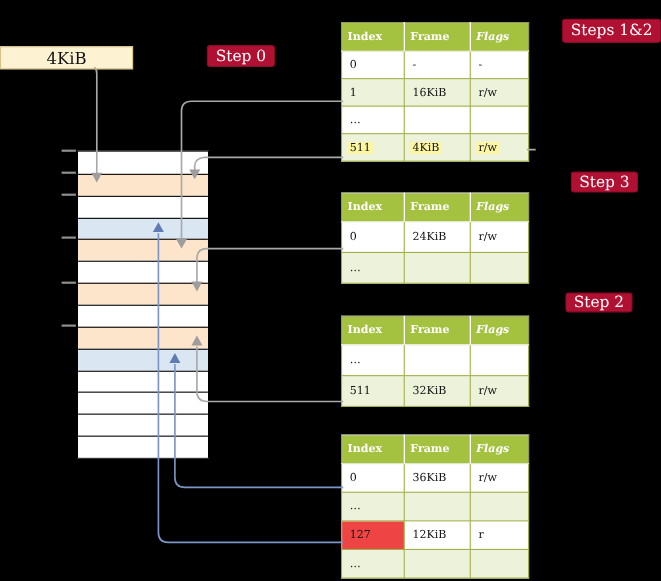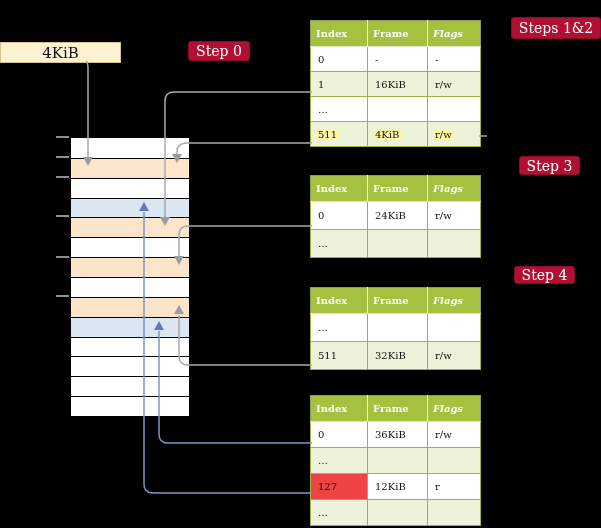--- a/index.html
+++ b/index.html
@@ -76,21 +76,21 @@
 <div class="abs badge step0">
   <span>Step 0</span>
 </div>
 <div class="abs badge steps12">
   <span>Steps 1&amp;2</span>
 </div>
 <div class="abs badge step3">
   <span>Step 3</span>
 </div>
 <div class="abs badge step4">
-  <span>Step 4</span>
+  <span>Step 2</span>
 </div>
 
 <div class="abs memcol">
   <div class="mrow" style="background: rgb(255, 255, 255);"></div>
   <div class="mrow" style="background: rgb(252, 229, 202);"></div>
   <div class="mrow" style="background: rgb(255, 255, 255);"></div>
   <div class="mrow" style="background: rgb(219, 230, 243);"></div>
   <div class="mrow" style="background: rgb(252, 229, 202);"></div>
   <div class="mrow" style="background: rgb(255, 255, 255);"></div>
   <div class="mrow" style="background: rgb(252, 229, 202);"></div>

